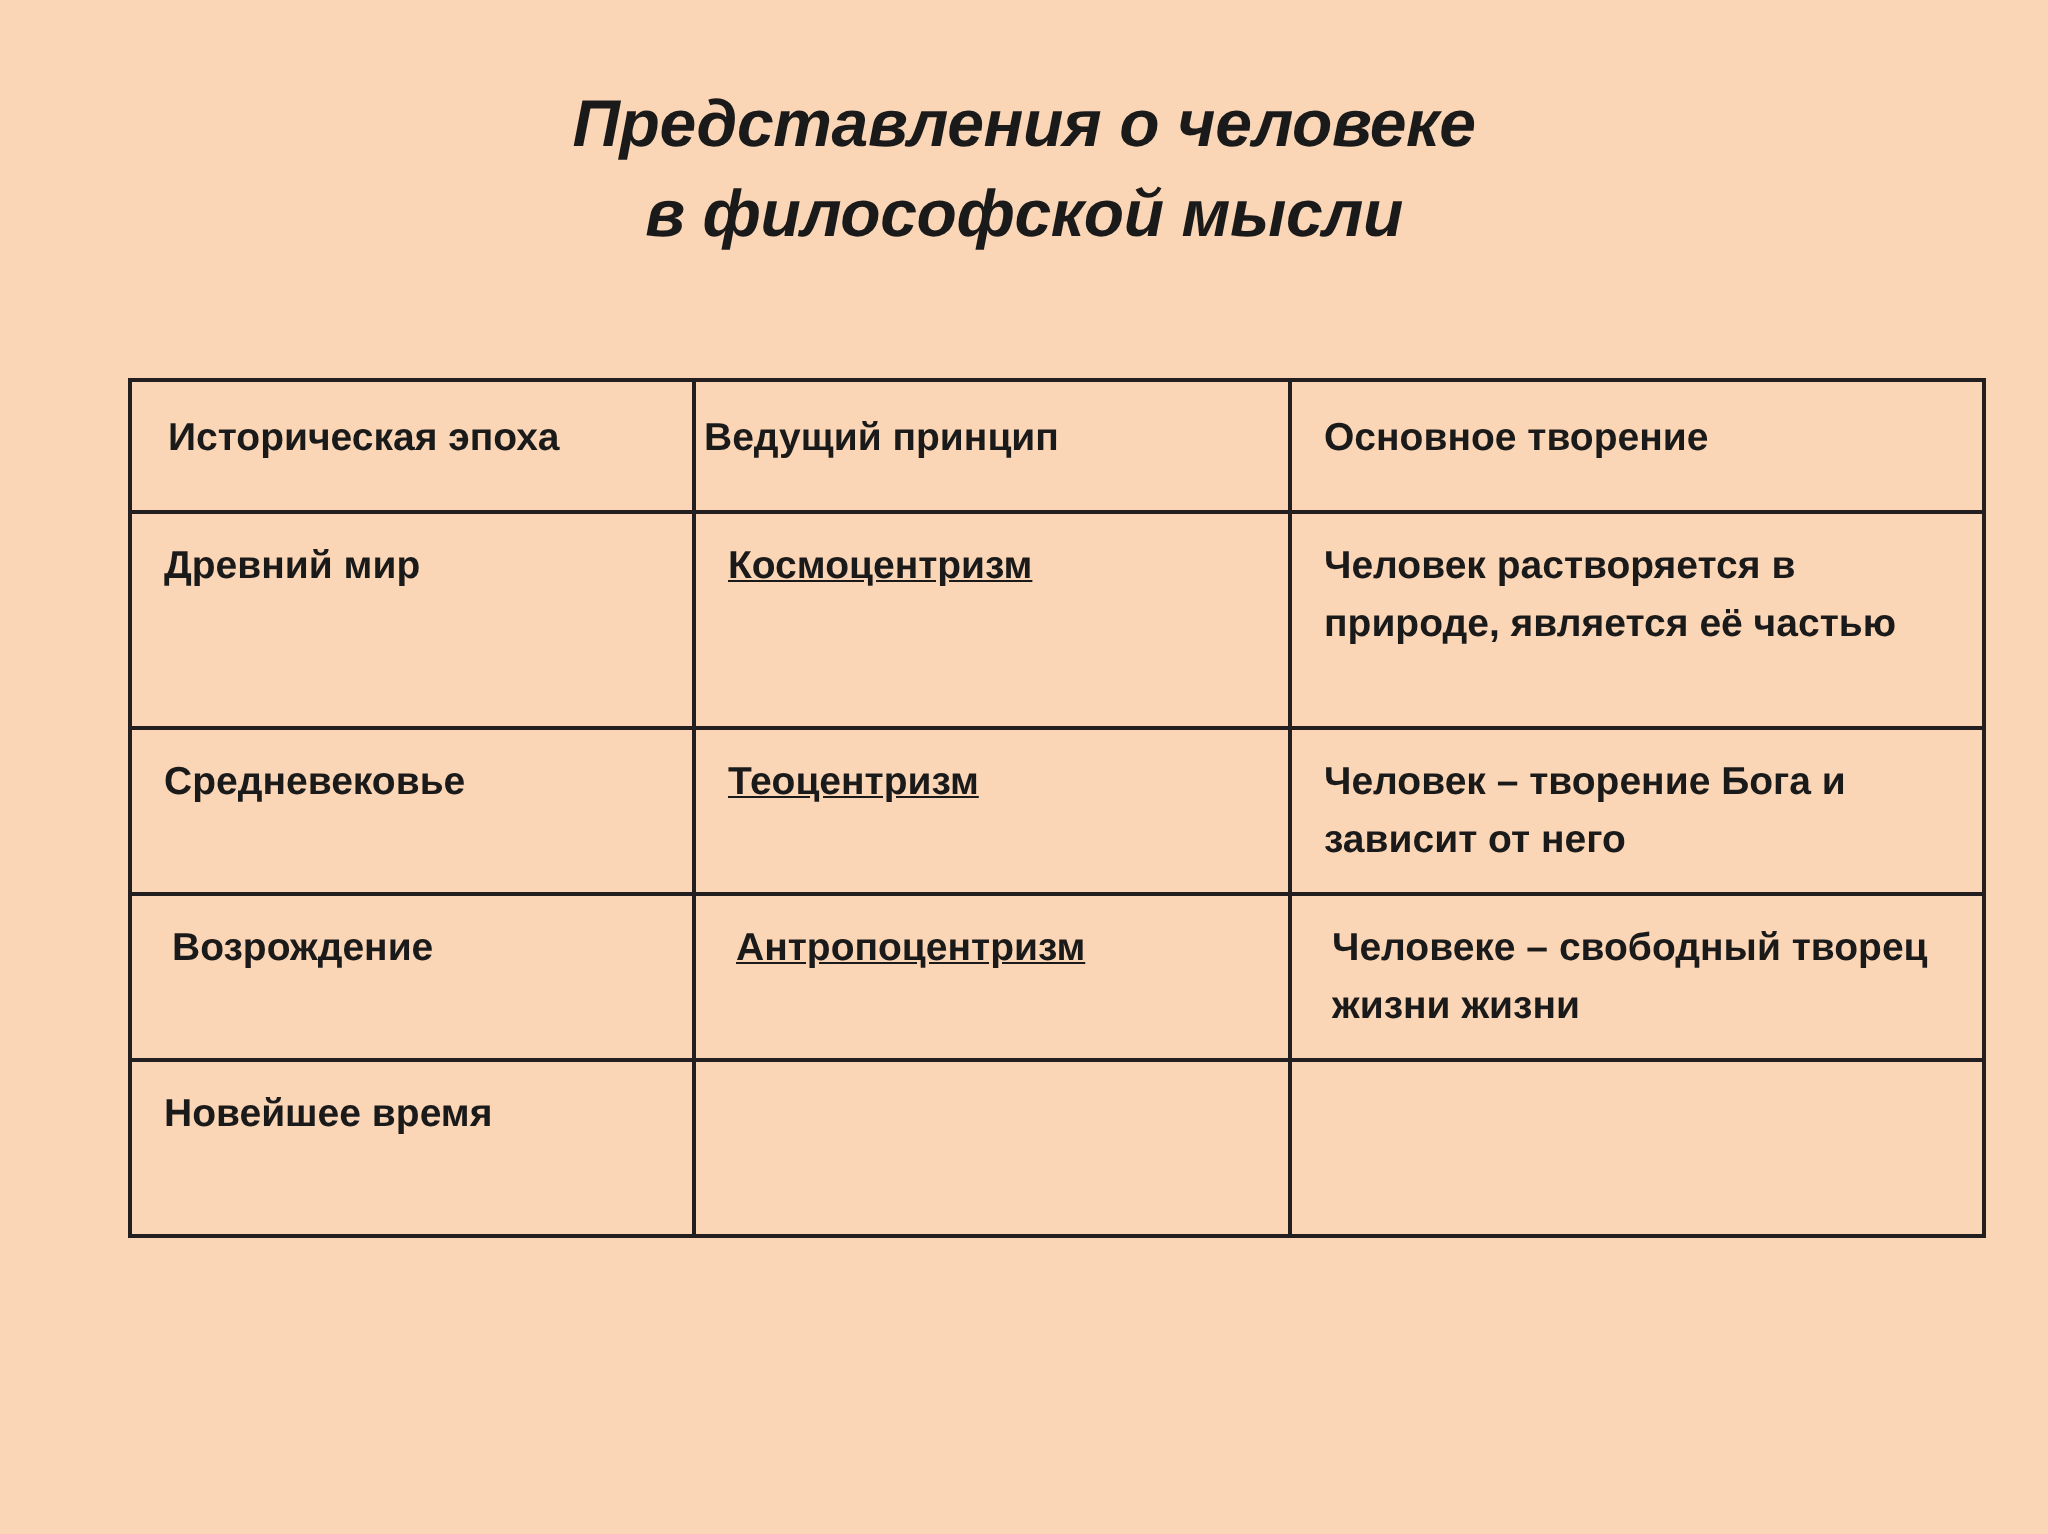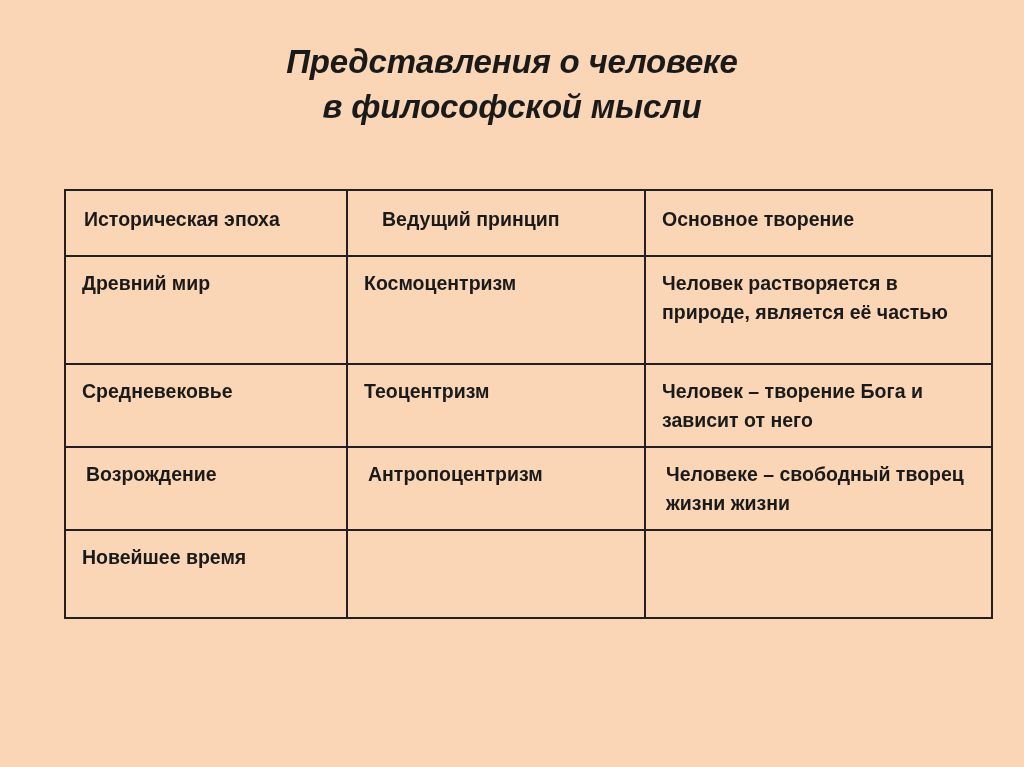--- a/index.html
+++ b/index.html
@@ -72,32 +72,32 @@
     line-height: 1.48;
     color: #1a1a1a;
     background: transparent;
   }
 
   table.philo-table thead th {
     height: 40px;
     padding-top: 14px;
   }
   table.philo-table thead th.h-era   { padding-left: 18px; }
-  table.philo-table thead th.h-princ { padding-left: 34px; border-radius: 24px; }
+  table.philo-table thead th.h-princ { padding-left: 4px; border-radius: 24px; }
   table.philo-table thead th.h-stmt  { padding-left: 16px; }
 
   tr.r-header  th { height: 42px; }
   tr.row-0 td { height: 84px; }
   tr.row-1 td { height: 59px; }
   tr.row-2 td { height: 59px; padding-left: 20px; }
   tr.row-3 td { height: 59px; }
   tr.row-4 td { height: 64px; }
 
   td.cell-era    { padding-left: 18px; }
-  td.cell-princ  { padding-left: 18px; }
+  td.cell-princ  { padding-left: 18px; text-decoration: underline; }
   td.cell-stmt   { padding-left: 16px; }
 
   td.empty-cell { }
 </style>
 </head>
 <body>
 
 <div class="slide">
 
   <h1 class="slide-title">

